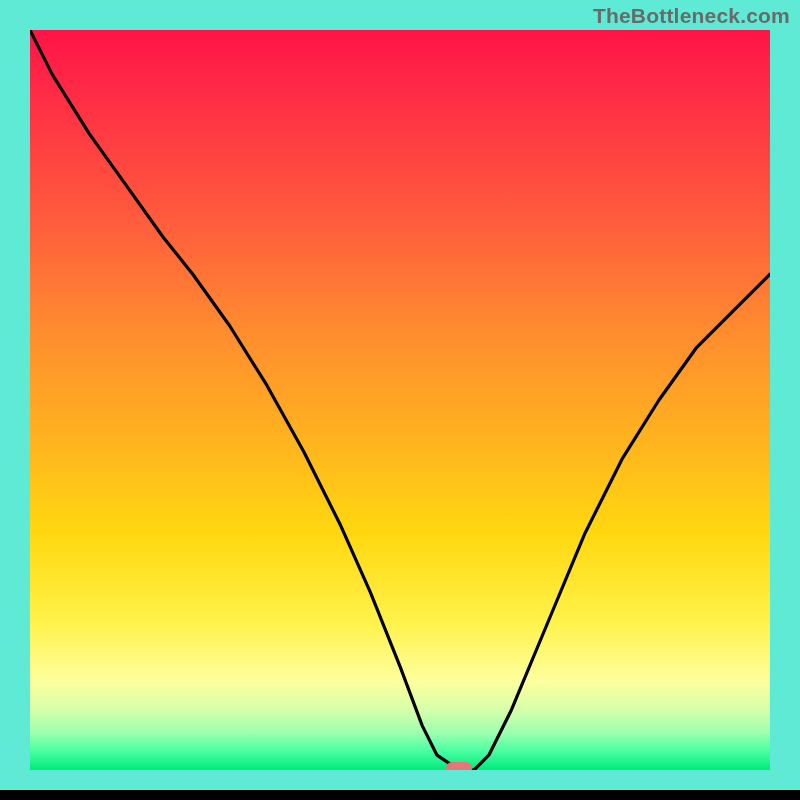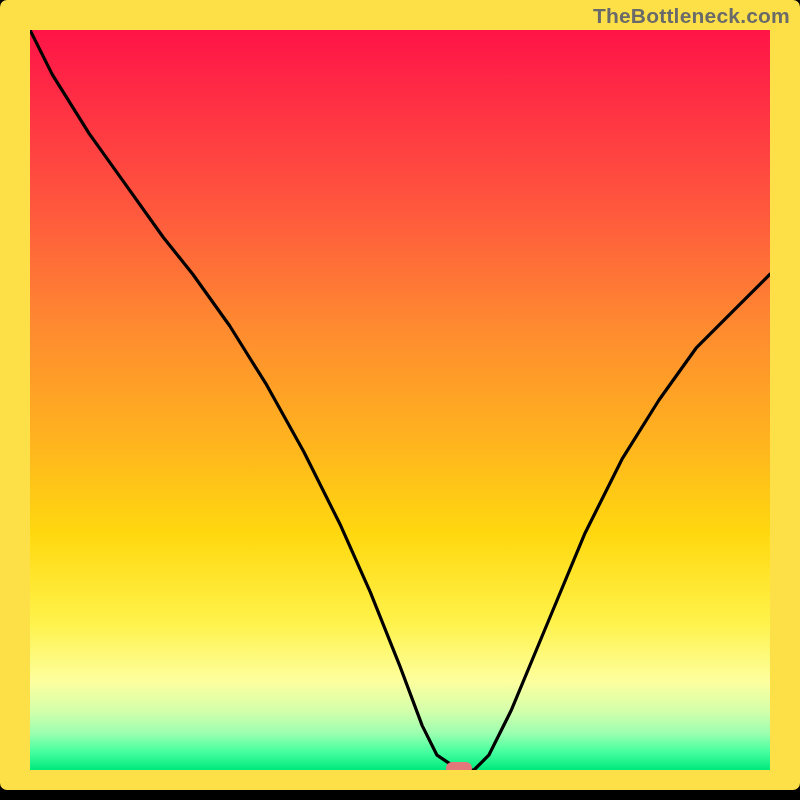--- a/index.html
+++ b/index.html
@@ -7,22 +7,21 @@
     padding: 0;
     width: 800px;
     height: 800px;
     background: #000;
     font-family: Arial, Helvetica, sans-serif;
   }
   .frame {
     position: relative;
     width: 800px;
     height: 790px;
-    background: #fde047;
-    border-radius: 7px;
+    background: #5eead4;
   }
   .watermark {
     position: absolute;
     top: 4px;
     right: 10px;
     color: #6a6a6a;
     font-size: 21px;
     font-weight: 600;
     letter-spacing: 0.2px;
   }

